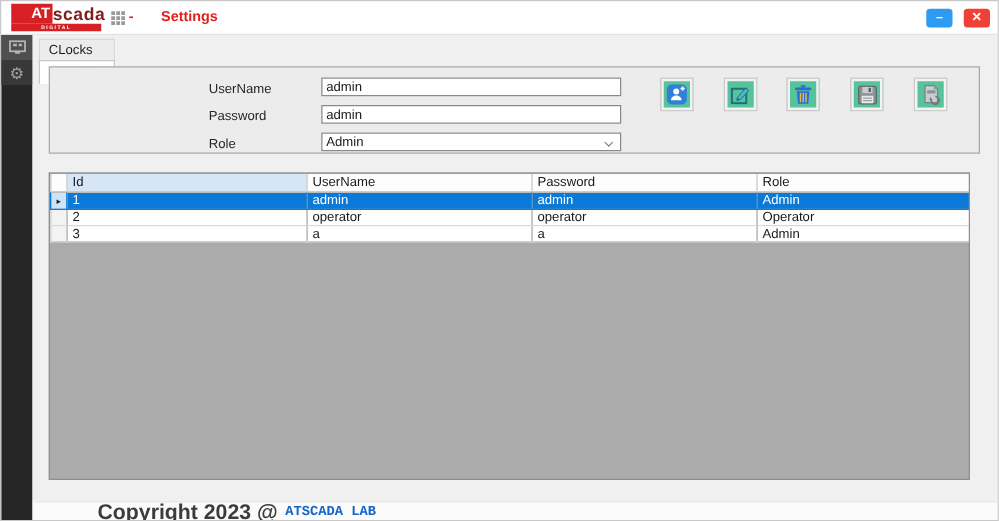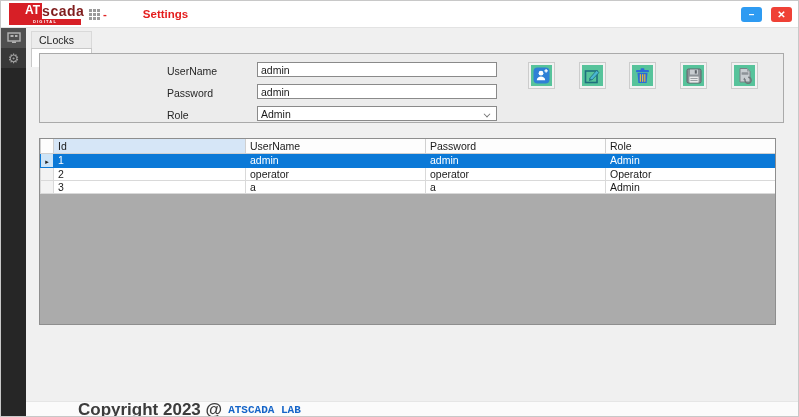--- a/index.html
+++ b/index.html
@@ -17,21 +17,21 @@
   }
   .logo { width:72px; height:22px; display:flex; flex-direction:column; cursor:default; }
   .logo-top { display:flex; align-items:center; height:16px; background:#fff; }
   .logo-at { background:#d71f26; color:#fff; font-weight:bold; font-size:12px; padding:0 2px 1px 16px; line-height:15px; }
   .logo-scada { color:#7f1d1d; font-weight:bold; font-size:14px; letter-spacing:0.5px; line-height:15px; }
   .logo-tagline { background:#d71f26; color:#fff; font-size:4px; letter-spacing:1.2px; text-align:center; line-height:6px; height:6px; overflow:hidden; font-weight:bold; }
   .dots-icon { margin-left:8px; display:grid; grid-template-columns:repeat(3,3px); grid-gap:1px; }
   .dots-icon span { width:3px; height:3px; background:#9a9a9a; }
   .menu-label { margin-left:14px; color:#1d4fc0; font-weight:bold; font-size:11.5px; cursor:pointer; }
   .menu-dash { color:#e02424; font-weight:bold; font-size:11.5px; margin-left:3px; }
-  .settings-label { margin-left:36px; color:#e41e1e; font-weight:bold; font-size:11.5px; cursor:pointer; }
+  .settings-label { margin-left:22px; color:#e41e1e; font-weight:bold; font-size:11.5px; cursor:pointer; }
   .titlebar .spacer { flex:1; }
   .winbtn { width:21px; height:15px; border-radius:3px; border:none; color:#fff; font-size:10px; line-height:13px; text-align:center; cursor:pointer; font-weight:bold; padding:0; }
   .winbtn.min { background:#2e9bf2; margin-right:9px; }
   .winbtn.close { background:#ef4136; }
   
   .sidebar { position:absolute; left:0; top:27px; width:25px; height:390px; background:#262626; }
   .side-tile { width:25px; height:20px; display:flex; align-items:center; justify-content:center; cursor:pointer; }
   .side-tile.t1 { background:#4f4f4f; }
   .side-tile.t2 { background:#383838; }
   .gear-glyph { color:#a0a0a0; font-size:13px; line-height:13px; }
@@ -49,21 +49,21 @@
   .textbox { position:absolute; width:240px; height:15px; border:1px solid #8a8a8a; background:#fff; font-size:10.5px; font-family:"Liberation Sans",sans-serif; padding:0 3px; color:#1a1a1a; }
   .tb-0 { left:217px; top:8px; } .tb-1 { left:217px; top:30px; }
   .combobox { position:absolute; left:217px; top:52px; width:240px; height:15px; border:1px solid #8a8a8a; background:#fff; font-size:10.5px; display:flex; align-items:center; padding:0 3px; cursor:pointer; color:#1a1a1a; }
   .combobox .cb-spacer { flex:1; }
   .chevron-down { width:7px; height:5px; position:relative; margin-right:2px; }
   .chevron-down::before { content:""; position:absolute; left:0; top:0; width:5px; height:5px; border-right:1px solid #707070; border-bottom:1px solid #707070; transform:rotate(45deg) scale(0.8); }
   
   .actbtn { position:absolute; top:9px; width:25px; height:25px; background:#57c39b; border:2px solid #f2f2f2; outline:1px solid #cccccc; display:flex; align-items:center; justify-content:center; cursor:pointer; padding:0; }
   .ab-0 { left:489px; } .ab-1 { left:540px; } .ab-2 { left:590px; } .ab-3 { left:641px; } .ab-4 { left:692px; }
   
-  .grid { position:absolute; left:13px; top:110px; width:737px; height:187px; background:#ababab; border:1px solid #8e8e8e; overflow:hidden; }
+  .grid { position:absolute; left:13px; top:110px; width:737px; height:246px; background:#ababab; border:1px solid #8e8e8e; overflow:hidden; }
   table.dg { border-collapse:collapse; table-layout:fixed; width:735px; font-size:10.5px; }
   table.dg col.c-sel { width:13px; } table.dg col.c-id { width:192px; }
   table.dg col.c-user { width:180px; } table.dg col.c-pass { width:180px; } table.dg col.c-role { width:170px; }
   table.dg th { height:14px; font-weight:normal; text-align:left; background:#fdfdfd; border:1px solid #d0d0d0; border-top:none; padding:0 4px; color:#1a1a1a; cursor:pointer; }
   table.dg th.hl { background:#d6e6f7; }
   table.dg td { height:11px; background:#ffffff; border:1px solid #d9d9d9; padding:0 4px; color:#1a1a1a; overflow:hidden; white-space:nowrap; cursor:default; }
   table.dg td.selcell { background:#f3f3f3; padding:0; text-align:center; }
   tr.selected td { background:#0b79d7; color:#ffffff; border-color:#0b79d7; }
   tr.selected td.selcell { background:#cde4f7; color:#111; }
   .row-arrow { font-size:7px; color:#222; line-height:11px; }

